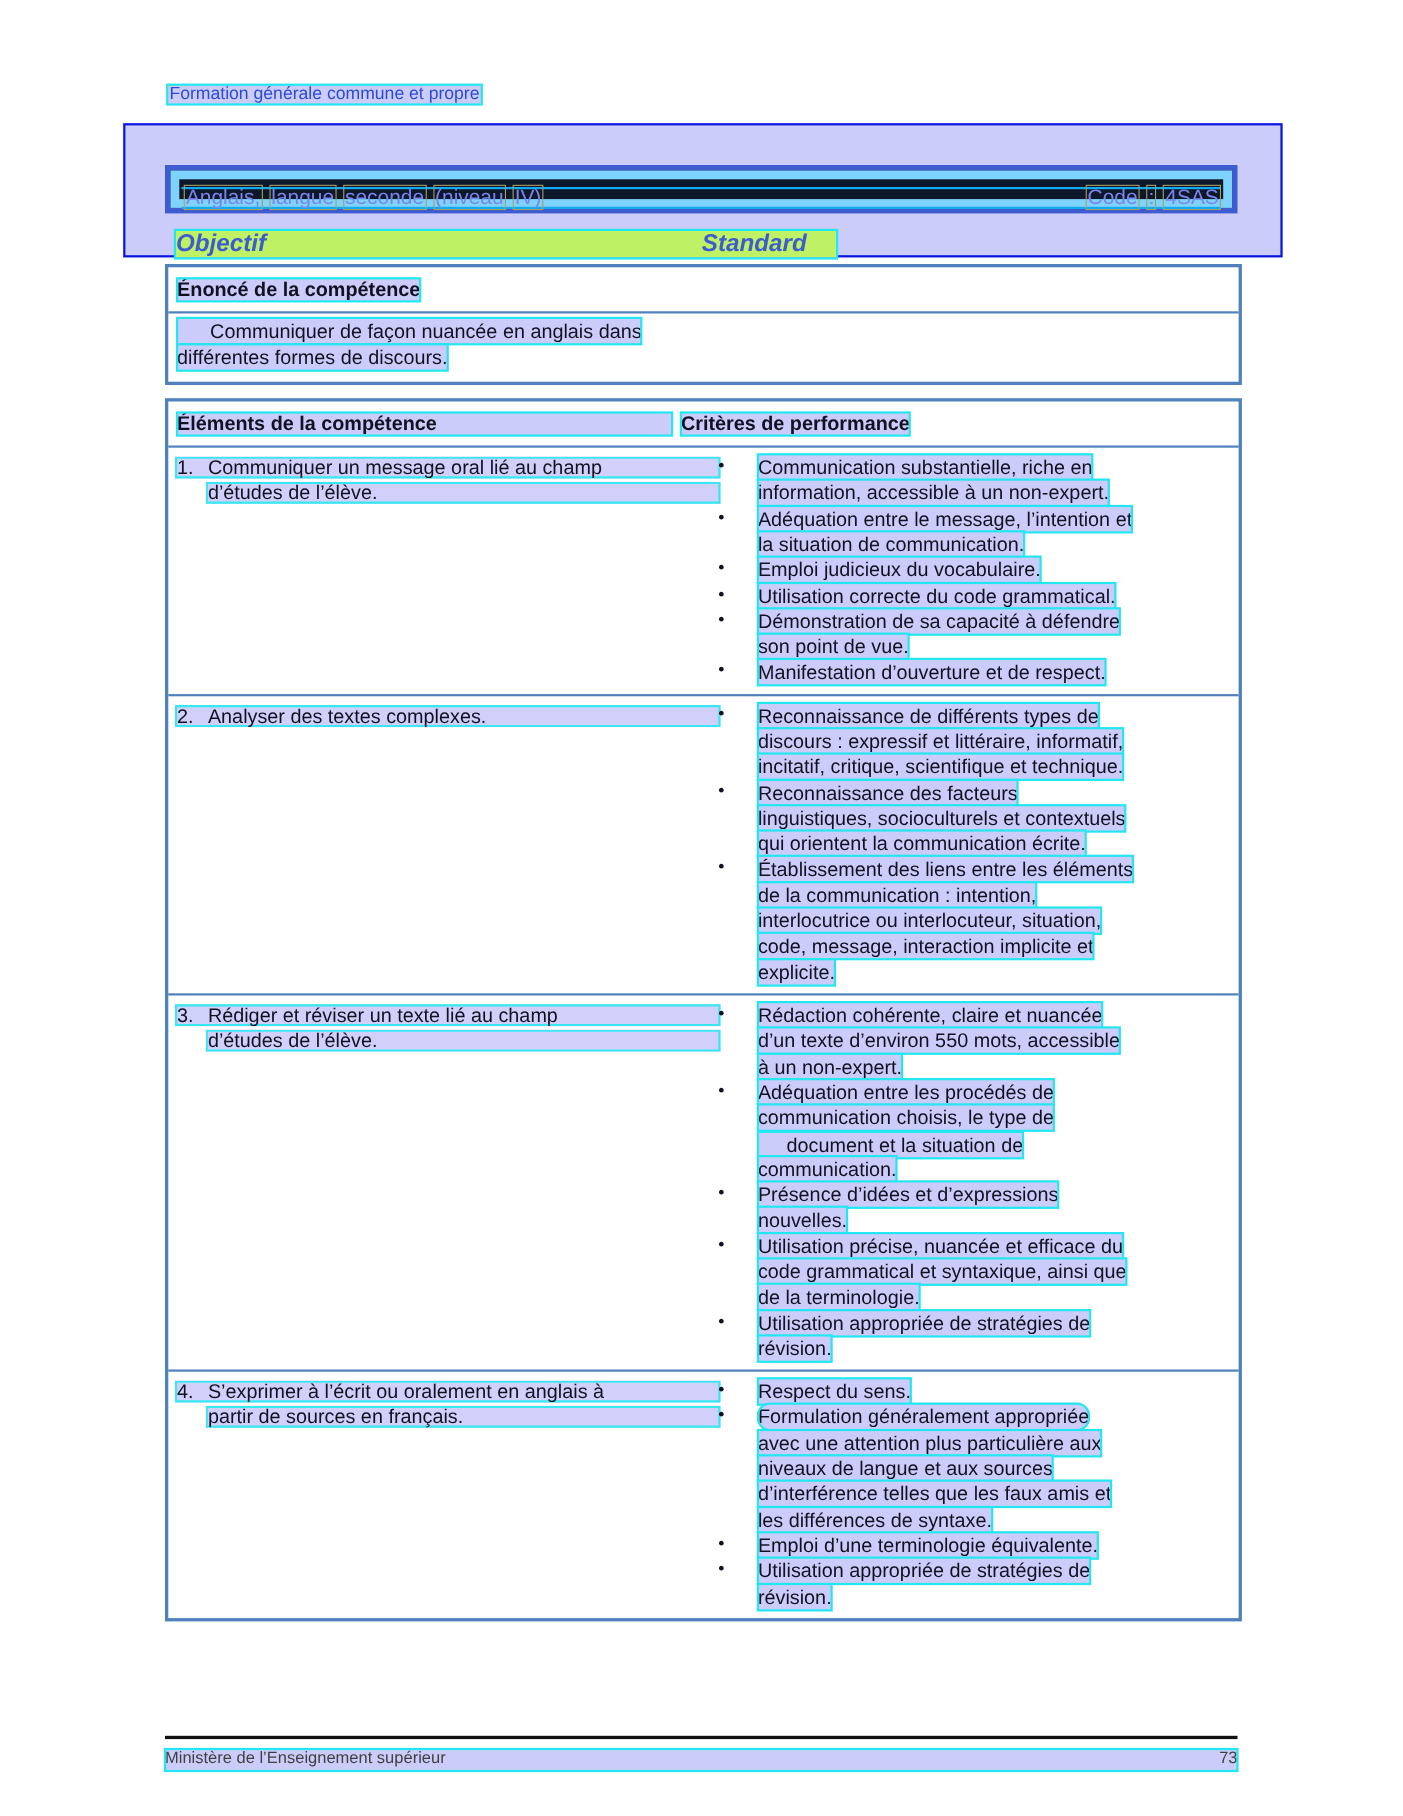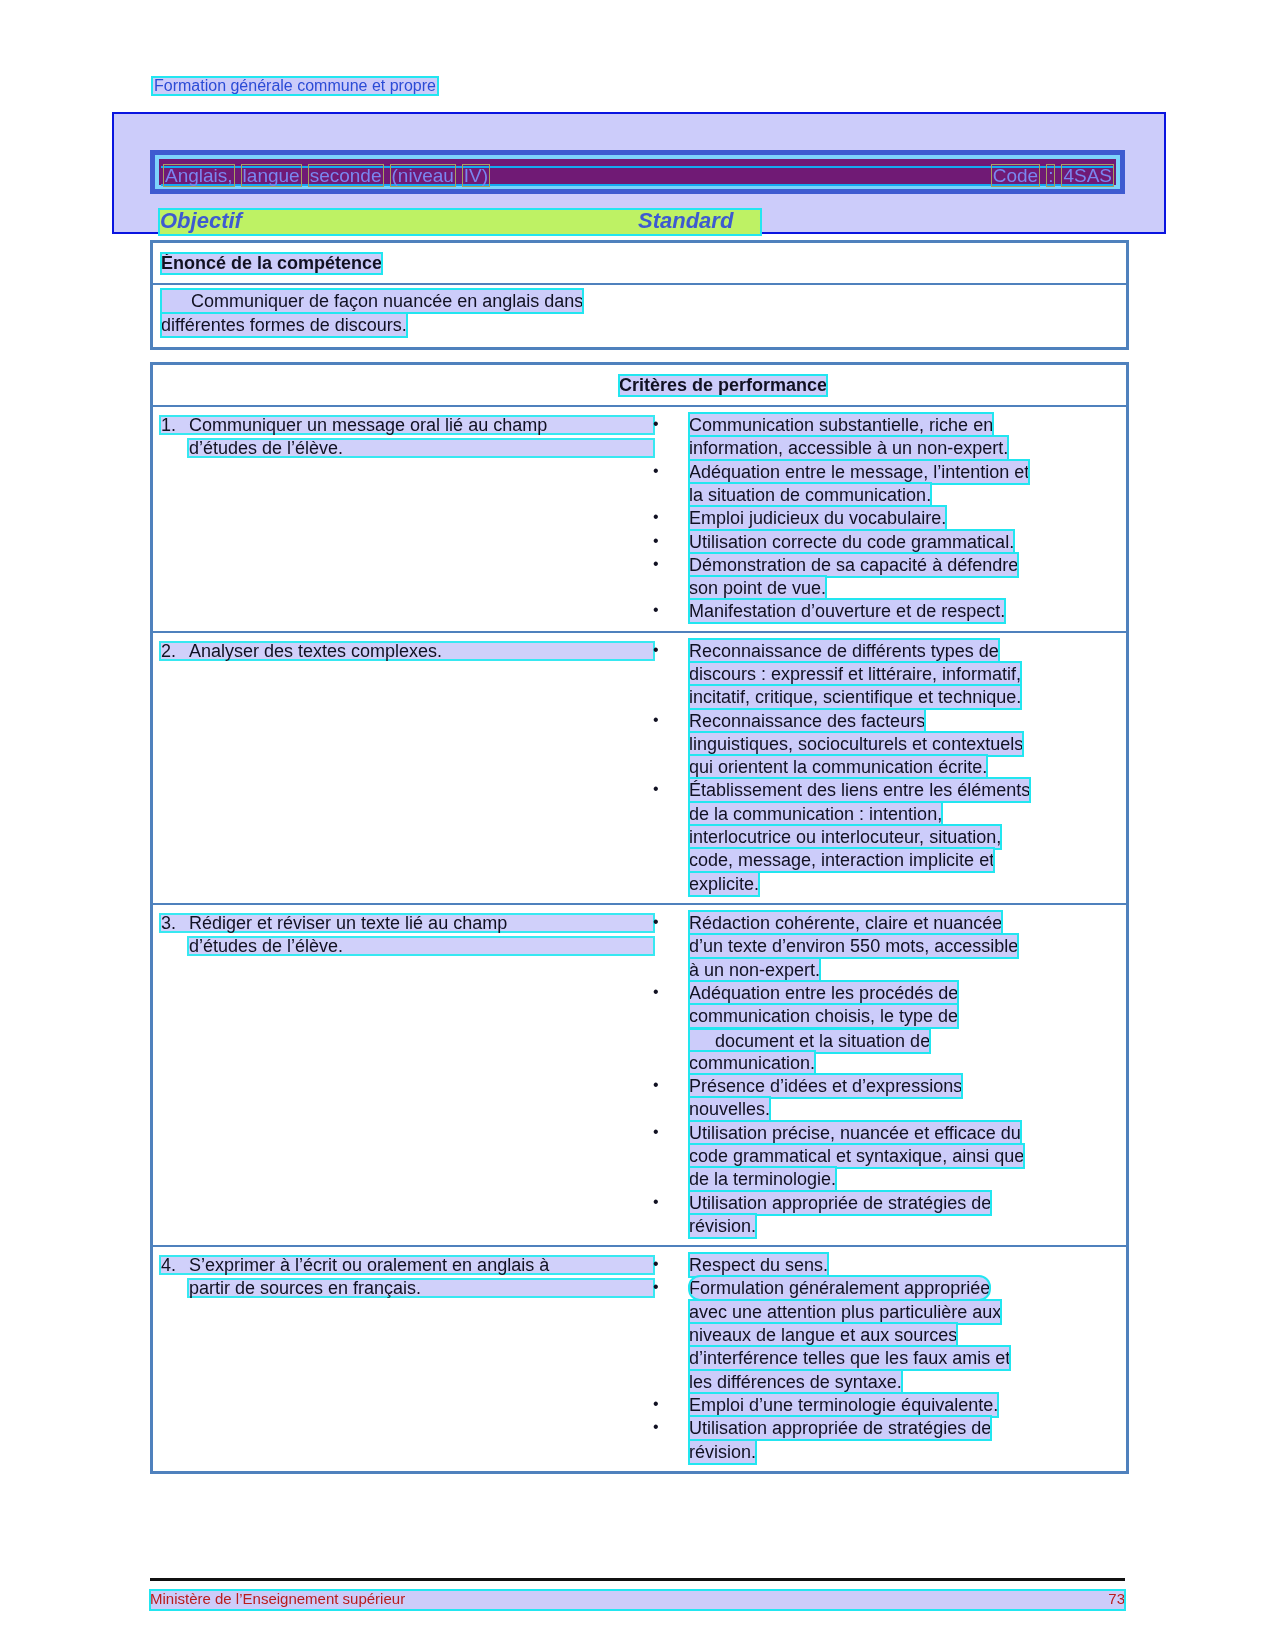--- a/index.html
+++ b/index.html
@@ -13,21 +13,21 @@
   #header-band {
     position: absolute; left: 112px; top: 112px; width: 1050px; height: 118px;
     background: #ccccfa; border: 2px solid #0a14e0;
   }
   #title-bar {
     position: absolute; left: 150px; top: 150px; width: 975px; height: 44px;
     background: #3e5bd0; 
   }
   #title-inner {
     position: absolute; left: 5px; top: 5px; right: 5px; bottom: 5px;
-    border: 4px solid #7dd3fc; background: #701a75; text-align: right;
+    border: 8px solid #7dd3fc; background: #0f172a; text-align: right;
   }
   #title-strip {
     position: absolute; left: 2px; right: 2px; top: 7px; height: 16px;
     border-top: 2px solid #14aaf0; border-bottom: 2px solid #14aaf0;
     display: flex; justify-content: space-between; align-items: center;
     font-size: 19px; color: #7a86f0;
   }
   .word { border: 1px solid #a8a060; padding: 0 1px; margin-right: 6px; line-height: 18px; }
   #obj-row {
     position: absolute; left: 160px; top: 210px; width: 600px; height: 24px;
@@ -41,21 +41,21 @@
   .bold { font-weight: bold; font-size: 18px; }
   .txt { font-size: 18px; line-height: 24px; }
   #elements-box { top: 362px; height: 1124px; }
   .section { position: absolute; left: 0; right: 0; border-bottom: 2px solid #4f81bd; }
   .section:last-child { border-bottom: none; }
   .lineblk { position: absolute; white-space: nowrap; }
   .bullet { position: absolute; font-size: 16px; }
   #footer-rule-dark { position: absolute; left: 150px; top: 1576px; width: 975px; height: 3px; background: #111; }
   #footer-text {
     position: absolute; left: 150px; top: 1590px; width: 975px; height: 20px;
-    font-size: 15px; color: #b91c1c; display: flex; justify-content: space-between;
+    font-size: 15px; color: #404040; display: flex; justify-content: space-between;
   }
 </style>
 </head>
 <body>
 
 <div id="top-note" class="hl-text">Formation générale commune et propre</div>
 
 <div id="header-band"></div>
 
 <div id="title-bar">
@@ -79,20 +79,21 @@
 <div id="enonce-box" class="box">
   <div id="enonce-head">
     <span class="lineblk bold hl-text" style="left:8px; top:10px;">Énoncé de la compétence</span>
   </div>
   <span class="lineblk txt hl-text" style="left:8px; top:46px;padding-left:30px;">Communiquer de façon nuancée en anglais dans</span>
   <span class="lineblk txt hl-text" style="left:8px; top:70px;">différentes formes de discours.</span>
 </div>
 
 <div id="elements-box" class="box" style="height: 1105.9px;">
     <div class="section" style="top:0; height:40px;">
+      <span class="lineblk bold hl-text" style="left:8px; top:10px; width:450px;">Éléments de la compétence</span>
       <span class="lineblk bold hl-text" style="left:466px; top:10px;">Critères de performance</span>
     </div>
     <div class="section" style="top:42px; height:223.70000000000002px;">
       <div class="hl" style="position:absolute; left:34px; top:31.3px; width:468px; height:20px; z-index:0; opacity:0.9;"></div>
       <div class="hl" style="position:absolute; left:6px; top:8px; width:496px; height:20px; z-index:0; opacity:0.9;"></div>
       <span class="lineblk txt" style="left:8px; top:6px;">1.</span>
       <span class="lineblk txt" style="left:36px; top:6px;">Communiquer un message oral lié au champ</span>
       <span class="lineblk txt" style="left:36px; top:29.3px;">d’études de l’élève.</span>
       <span class="bullet" style="left:500px; top:8px;">•</span>
       <span class="lineblk txt hl-text" style="left:536px; top:6px;">Communication substantielle, riche en</span>

